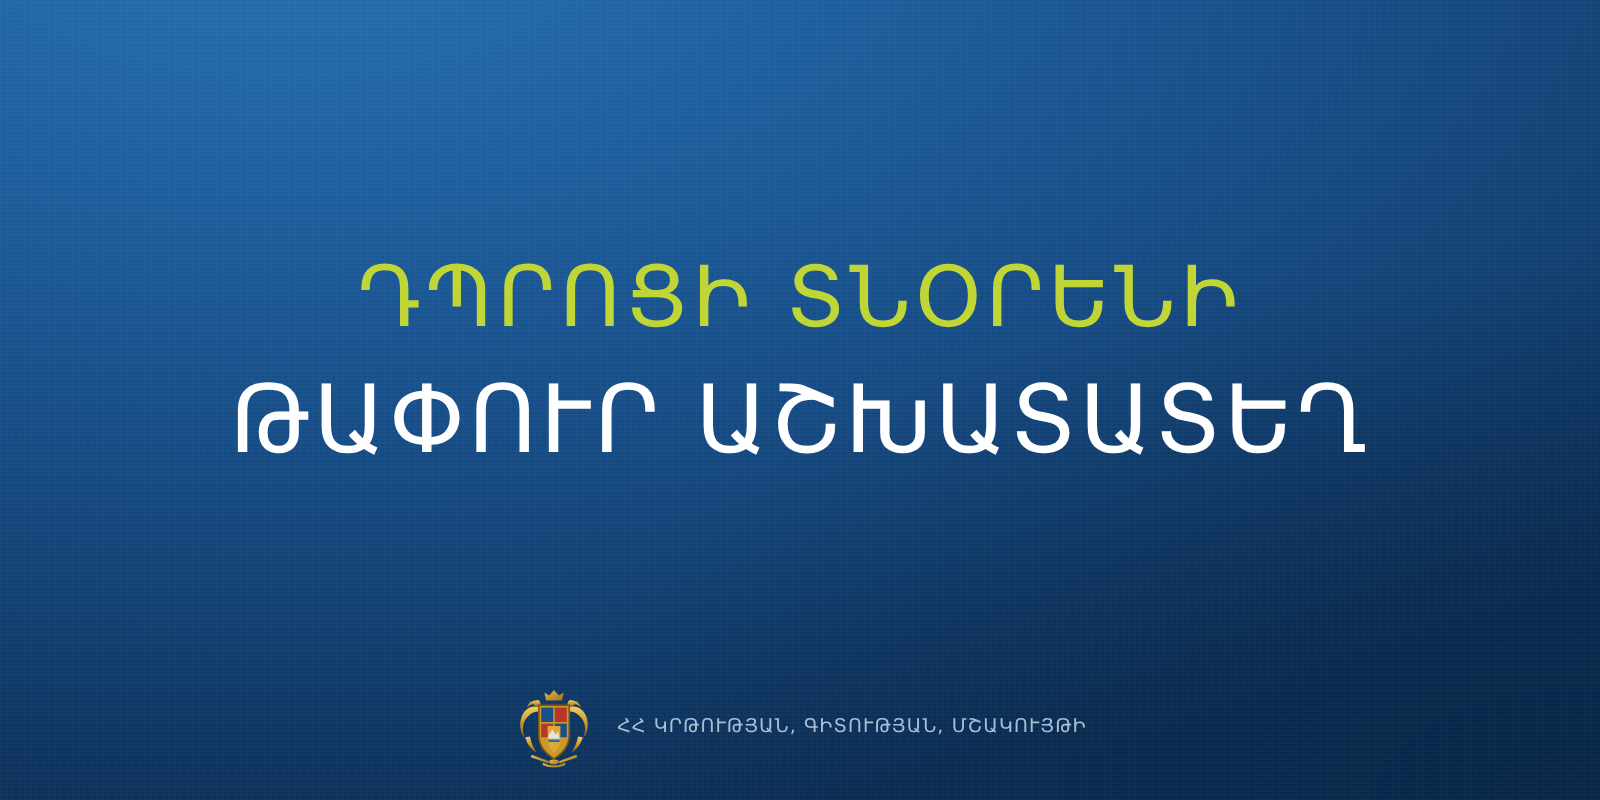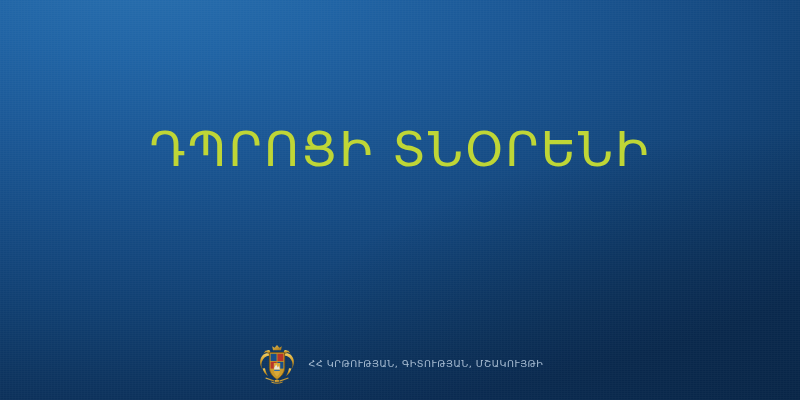--- a/index.html
+++ b/index.html
@@ -58,21 +58,21 @@
     right: 0;
     top: 118px;
     text-align: center;
     z-index: 3;
   }
 
   .headline-line {
     display: block;
     font-family: "DejaVu Sans", "Liberation Sans", sans-serif;
     font-weight: 400;
-    font-size: 48px;
+    font-size: 42px;
     letter-spacing: 2.2px;
     line-height: 62px;
     white-space: nowrap;
   }
 
   #headline-line-1 {
     color: #BFD636;
   }
 
   #headline-line-2 {
@@ -122,20 +122,21 @@
 </head>
 <body>
 
 <div id="banner">
 
   <div id="vignette"></div>
   <div id="grain"></div>
 
   <div id="headline-block">
     <span class="headline-line" id="headline-line-1">ԴՊՐՈՑԻ ՏՆՕՐԵՆԻ</span>
+    <span class="headline-line" id="headline-line-2">ԹԱՓՈՒՐ ԱՇԽԱՏԱՏԵՂ</span>
   </div>
 
   <div id="footer-block">
 
     <svg id="emblem" viewBox="0 0 100 105" xmlns="http://www.w3.org/2000/svg">
       <defs>
         <linearGradient id="goldGrad" x1="0" y1="0" x2="0" y2="1">
           <stop offset="0%" stop-color="#F2CE63"></stop>
           <stop offset="45%" stop-color="#D3A02B"></stop>
           <stop offset="100%" stop-color="#8E6311"></stop>

